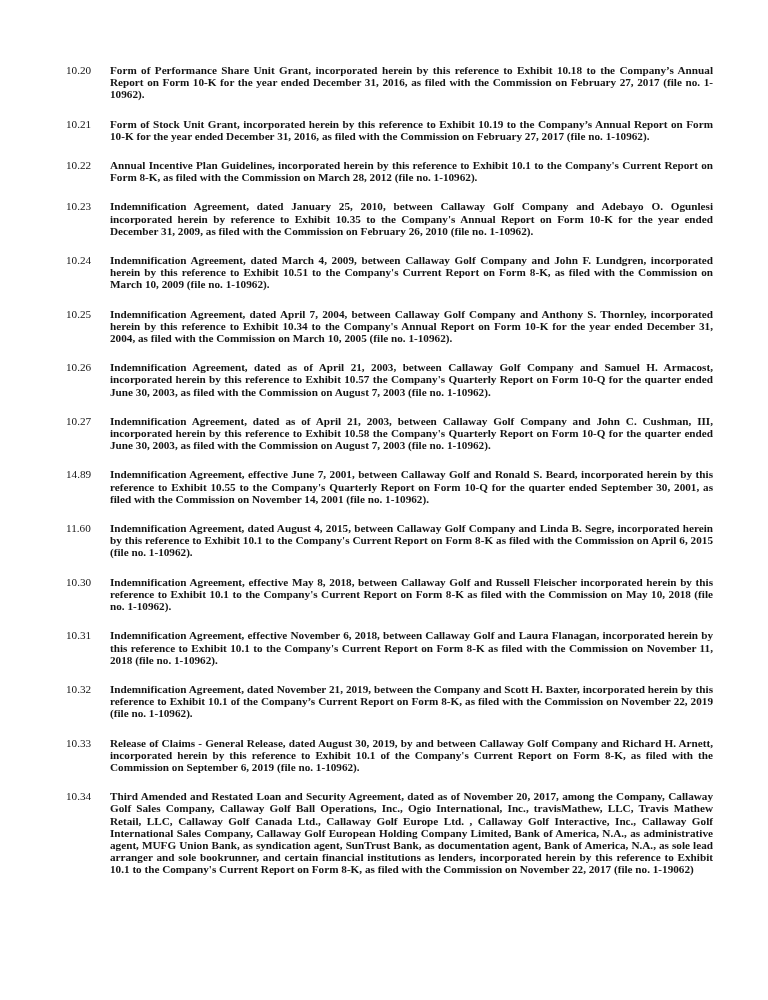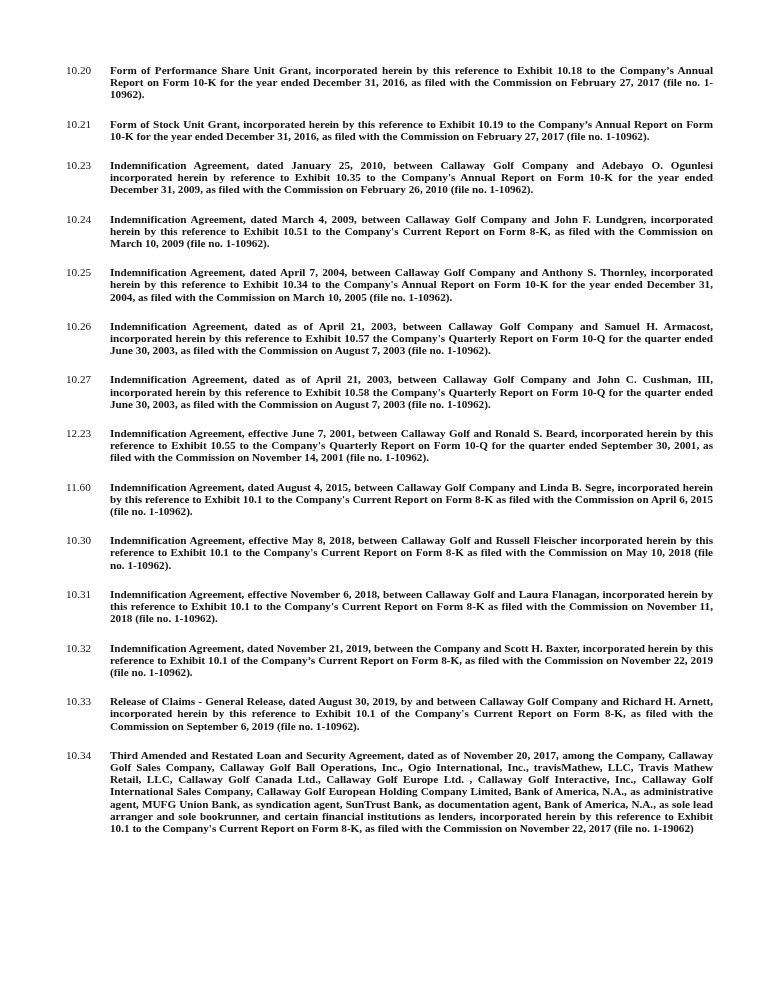--- a/index.html
+++ b/index.html
@@ -65,20 +65,24 @@
     <div class="item">
       <span class="num">10.20</span>
       <p class="body">Form of Performance Share Unit Grant, incorporated herein by this reference to Exhibit 10.18 to the Company’s Annual Report on Form 10-K for the year ended December 31, 2016, as filed with the Commission on February 27, 2017 (file no. 1-10962).</p>
     </div>
 
     <div class="item">
       <span class="num">10.21</span>
       <p class="body">Form of Stock Unit Grant, incorporated herein by this reference to Exhibit 10.19 to the Company’s Annual Report on Form 10-K for the year ended December 31, 2016, as filed with the Commission on February 27, 2017 (file no. 1-10962).</p>
     </div>
 
+    <div class="item">
+      <span class="num">10.22</span>
+      <p class="body">Annual Incentive Plan Guidelines, incorporated herein by this reference to Exhibit 10.1 to the Company's Current Report on Form 8-K, as filed with the Commission on March 28, 2012 (file no. 1-10962).</p>
+    </div>
 
     <div class="item">
       <span class="num">10.23</span>
       <p class="body">Indemnification Agreement, dated January 25, 2010, between Callaway Golf Company and Adebayo O. Ogunlesi incorporated herein by reference to Exhibit 10.35 to the Company's Annual Report on Form 10-K for the year ended December 31, 2009, as filed with the Commission on February 26, 2010 (file no. 1-10962).</p>
     </div>
 
     <div class="item">
       <span class="num">10.24</span>
       <p class="body">Indemnification Agreement, dated March 4, 2009, between Callaway Golf Company and John F. Lundgren, incorporated herein by this reference to Exhibit 10.51 to the Company's Current Report on Form 8-K, as filed with the Commission on March 10, 2009 (file no. 1-10962).</p>
     </div>
@@ -92,21 +96,21 @@
       <span class="num">10.26</span>
       <p class="body">Indemnification Agreement, dated as of April 21, 2003, between Callaway Golf Company and Samuel H. Armacost, incorporated herein by this reference to Exhibit 10.57 the Company's Quarterly Report on Form 10-Q for the quarter ended June 30, 2003, as filed with the Commission on August 7, 2003 (file no. 1-10962).</p>
     </div>
 
     <div class="item">
       <span class="num">10.27</span>
       <p class="body">Indemnification Agreement, dated as of April 21, 2003, between Callaway Golf Company and John C. Cushman, III, incorporated herein by this reference to Exhibit 10.58 the Company's Quarterly Report on Form 10-Q for the quarter ended June 30, 2003, as filed with the Commission on August 7, 2003 (file no. 1-10962).</p>
     </div>
 
     <div class="item">
-      <span class="num">12.23</span>
+      <span class="num">14.89</span>
       <p class="body">Indemnification Agreement, effective June 7, 2001, between Callaway Golf and Ronald S. Beard, incorporated herein by this reference to Exhibit 10.55 to the Company's Quarterly Report on Form 10-Q for the quarter ended September 30, 2001, as filed with the Commission on November 14, 2001 (file no. 1-10962).</p>
     </div>
 
     <div class="item">
       <span class="num">11.60</span>
       <p class="body">Indemnification Agreement, dated August 4, 2015, between Callaway Golf Company and Linda B. Segre, incorporated herein by this reference to Exhibit 10.1 to the Company's Current Report on Form 8-K as filed with the Commission on April 6, 2015 (file no. 1-10962).</p>
     </div>
 
     <div class="item">
       <span class="num">10.30</span>

